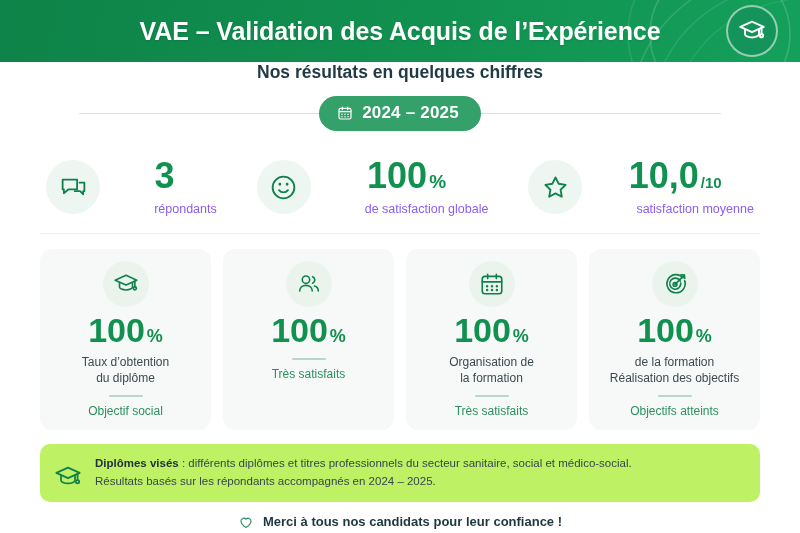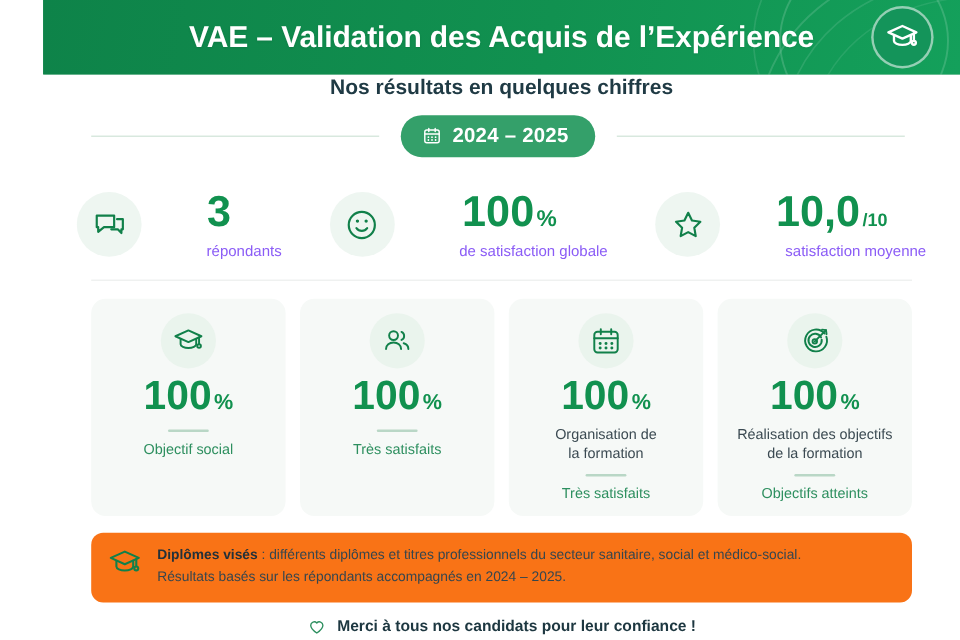--- a/index.html
+++ b/index.html
@@ -8,21 +8,20 @@
     font-family: "Liberation Sans", sans-serif;
     background: #ffffff;
     overflow: hidden;
   }
   .page {
     position: relative;
     width: 800px; height: 533px;
     background: #ffffff;
     display: flex;
     flex-direction: column;
-    padding-left: 36px;
   }
 
   
   .header {
     position: relative;
     height: 62px;
     background: #128a4e;
     background-image: linear-gradient(100deg, #0e8349 0%, #119150 55%, #14a05b 100%);
     display: flex;
     align-items: center;
@@ -57,22 +56,21 @@
 
   .subtitle {
     text-align: center;
     color: #1f3a44;
     font-size: 17.5px;
     font-weight: bold;
   }
 
   
   .year-row {
-    display: flex; align-items: center; 
-    gap: 18px;
+    display: flex; align-items: center; justify-content: center;
     margin-top: 13px;
   }
   .year-rule { height: 1px; background: #cfe3d6; flex: 0 0 240px; }
   .year-badge {
     display: inline-flex; align-items: center; gap: 9px;
     background: #34a06a;
     color: #ffffff;
     border-radius: 999px;
     padding: 7px 22px 8px 18px;
     font-size: 17px;
@@ -153,24 +151,24 @@
     font-size: 12px;
     line-height: 1.35;
     margin-top: 5px;
   }
   .card-div { width: 34px; height: 2px; background: #b9d7c6; border-radius: 2px; margin: 9px 0 7px; }
   .card-tag { color: #2d8f5f; font-size: 12px; }
 
   
   .note {
     margin-top: 14px;
-    background: #f97316;
+    background: #bef264;
     border-radius: 10px;
     padding: 11px 16px 11px 14px;
-    display: flex; align-items: flex-start; gap: 13px;
+    display: flex; align-items: flex-end; gap: 13px;
   }
   .note-ico { flex: 0 0 auto; display:flex; }
   .note-l1 { color: #36464e; font-size: 11.5px; line-height: 1.55; }
   .note-l1 b { color: #22313a; }
   .note-l2 { color: #36464e; font-size: 11.5px; line-height: 1.55; }
 
   
   .footer {
     display: flex; align-items: center; justify-content: center;
     gap: 14px;
@@ -289,20 +287,24 @@
             <path d="M2 8.5 12 4l10 4.5L12 13 2 8.5z"></path>
             <path d="M6 10.6v4.1c0 1.5 2.7 2.8 6 2.8s6-1.3 6-2.8v-4.1"></path>
             <path d="M20.2 9.3v5.1"></path>
             <circle cx="20.2" cy="16" r="1.4"></circle>
           </svg>
         </div>
         <div class="card-num">
           <span>100</span>
           <span class="pct">%</span>
         </div>
+        <div class="card-label">
+          <div>Taux d’obtention</div>
+          <div>du diplôme</div>
+        </div>
         <div class="card-div"></div>
         <div class="card-tag">Objectif social</div>
       </div>
 
       <div class="card">
         <div class="card-ico">
           <svg width="26" height="26" viewBox="0 0 24 24" fill="none" stroke="#11804a" stroke-width="1.5" stroke-linecap="round" stroke-linejoin="round">
             <circle cx="9.2" cy="8" r="3.4"></circle>
             <path d="M3.4 18.4c0-3.1 2.6-5.1 5.8-5.1s5.8 2 5.8 5.1"></path>
             <path d="M15.3 5.2a3.3 3.3 0 0 1 0 6.1"></path>
@@ -345,22 +347,22 @@
             <circle cx="12" cy="12.4" r="1.7"></circle>
             <path d="M12 12.4 20.6 3.8"></path>
             <path d="M17.6 3.4l3 .4.4 3"></path>
           </svg>
         </div>
         <div class="card-num">
           <span>100</span>
           <span class="pct">%</span>
         </div>
         <div class="card-label">
+          <div>de la formation</div>
           <div>Réalisation des objectifs</div>
-          <div>de la formation</div>
         </div>
         <div class="card-div"></div>
         <div class="card-tag">Objectifs atteints</div>
       </div>
 
     </div>
 
     <div class="note">
       <div class="note-ico">
         <svg width="28" height="28" viewBox="0 0 24 24" fill="none" stroke="#11804a" stroke-width="1.5" stroke-linecap="round" stroke-linejoin="round">

